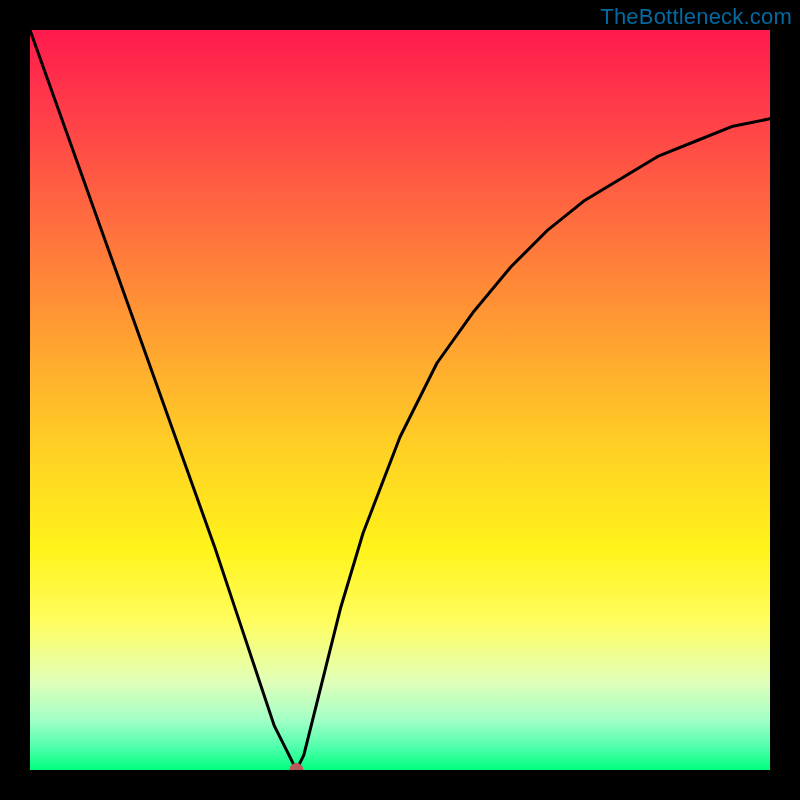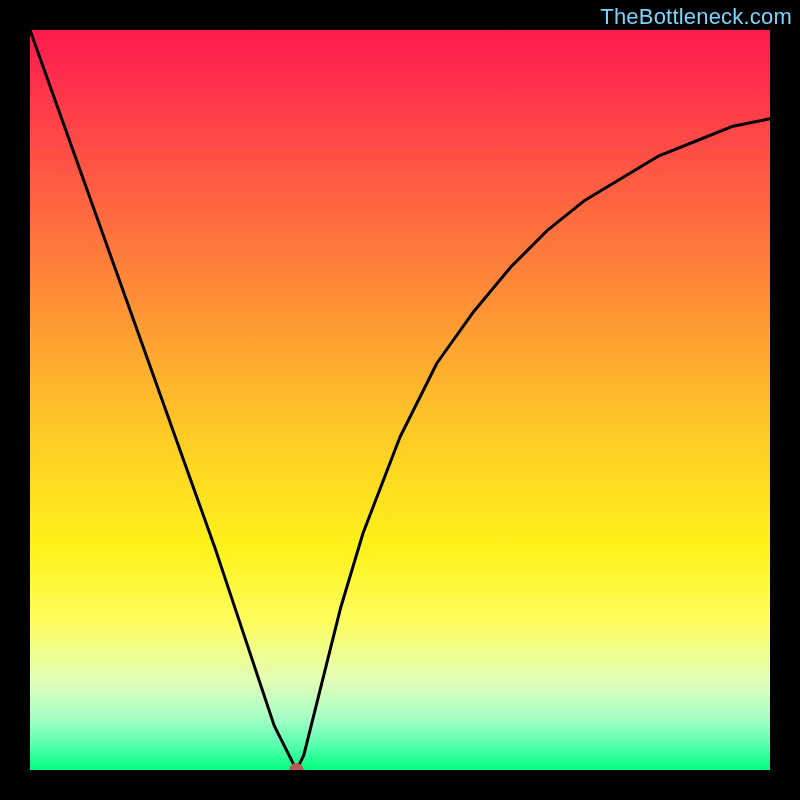--- a/index.html
+++ b/index.html
@@ -51,21 +51,21 @@
     left: 0;
     top: 0;
     width: 100%;
     height: 100%;
     pointer-events: none;
   }
   .watermark {
     position: absolute;
     top: 4px;
     right: 8px;
-    color: #7dd3fc;
+    color: #0369a1;
     font-size: 22px;
     font-weight: 500;
     letter-spacing: 0.2px;
     z-index: 5;
   }
 </style>
 </head>
 <body>
 
 <div class="outer">

